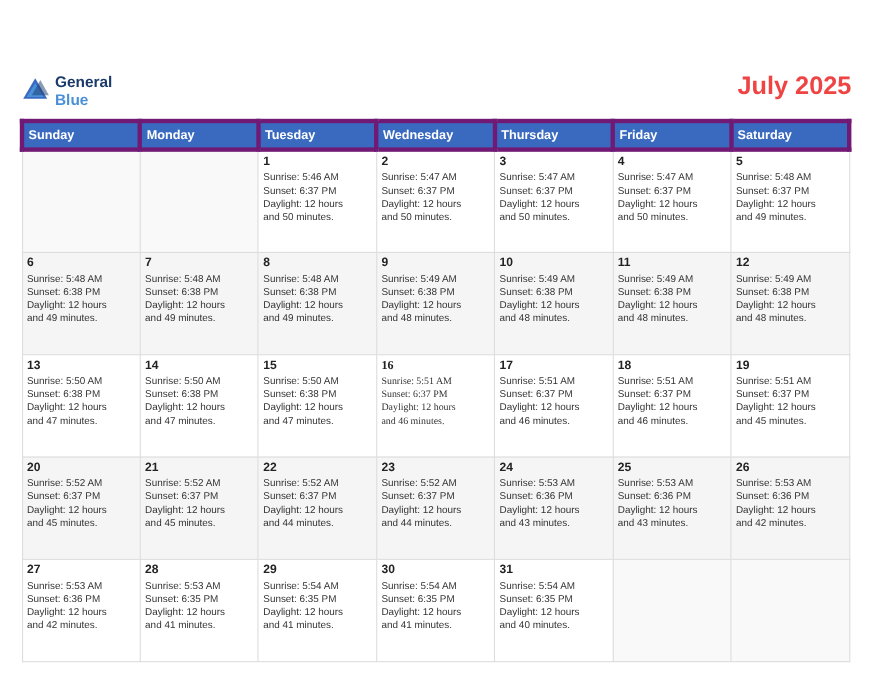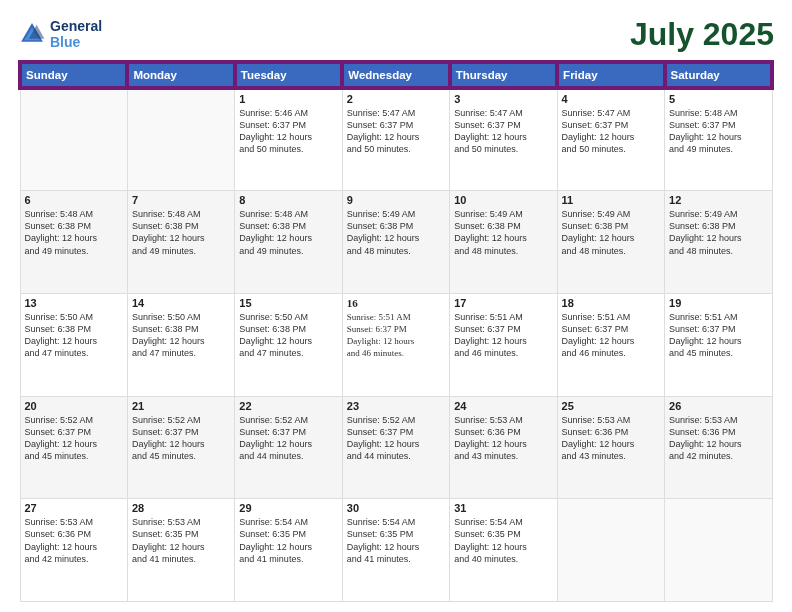--- a/index.html
+++ b/index.html
@@ -15,37 +15,38 @@
       height: 612px;
       padding: 18px 18px 10px 18px;
       display: flex;
       flex-direction: column;
     }
     .header {
       display: flex;
       justify-content: space-between;
       align-items: flex-start;
       margin-bottom: 10px;
+      margin-top: 48px;
     }
     .logo {
       display: flex;
       align-items: center;
       gap: 4px;
     }
     .logo-icon {
       width: 28px;
       height: 28px;
     }
     .title-block {
       text-align: right;
     }
     .month-title {
-      font-size: 32px;
+      font-size: 23px;
       font-weight: bold;
-      color: #14532d;
+      color: #ef4444;
       line-height: 1;
     }
     .location-title {
       font-size: 14px;
       color: #333;
       margin-top: 2px;
     }
     .calendar {
       flex: 1;
       border: 1px solid #ccc;

